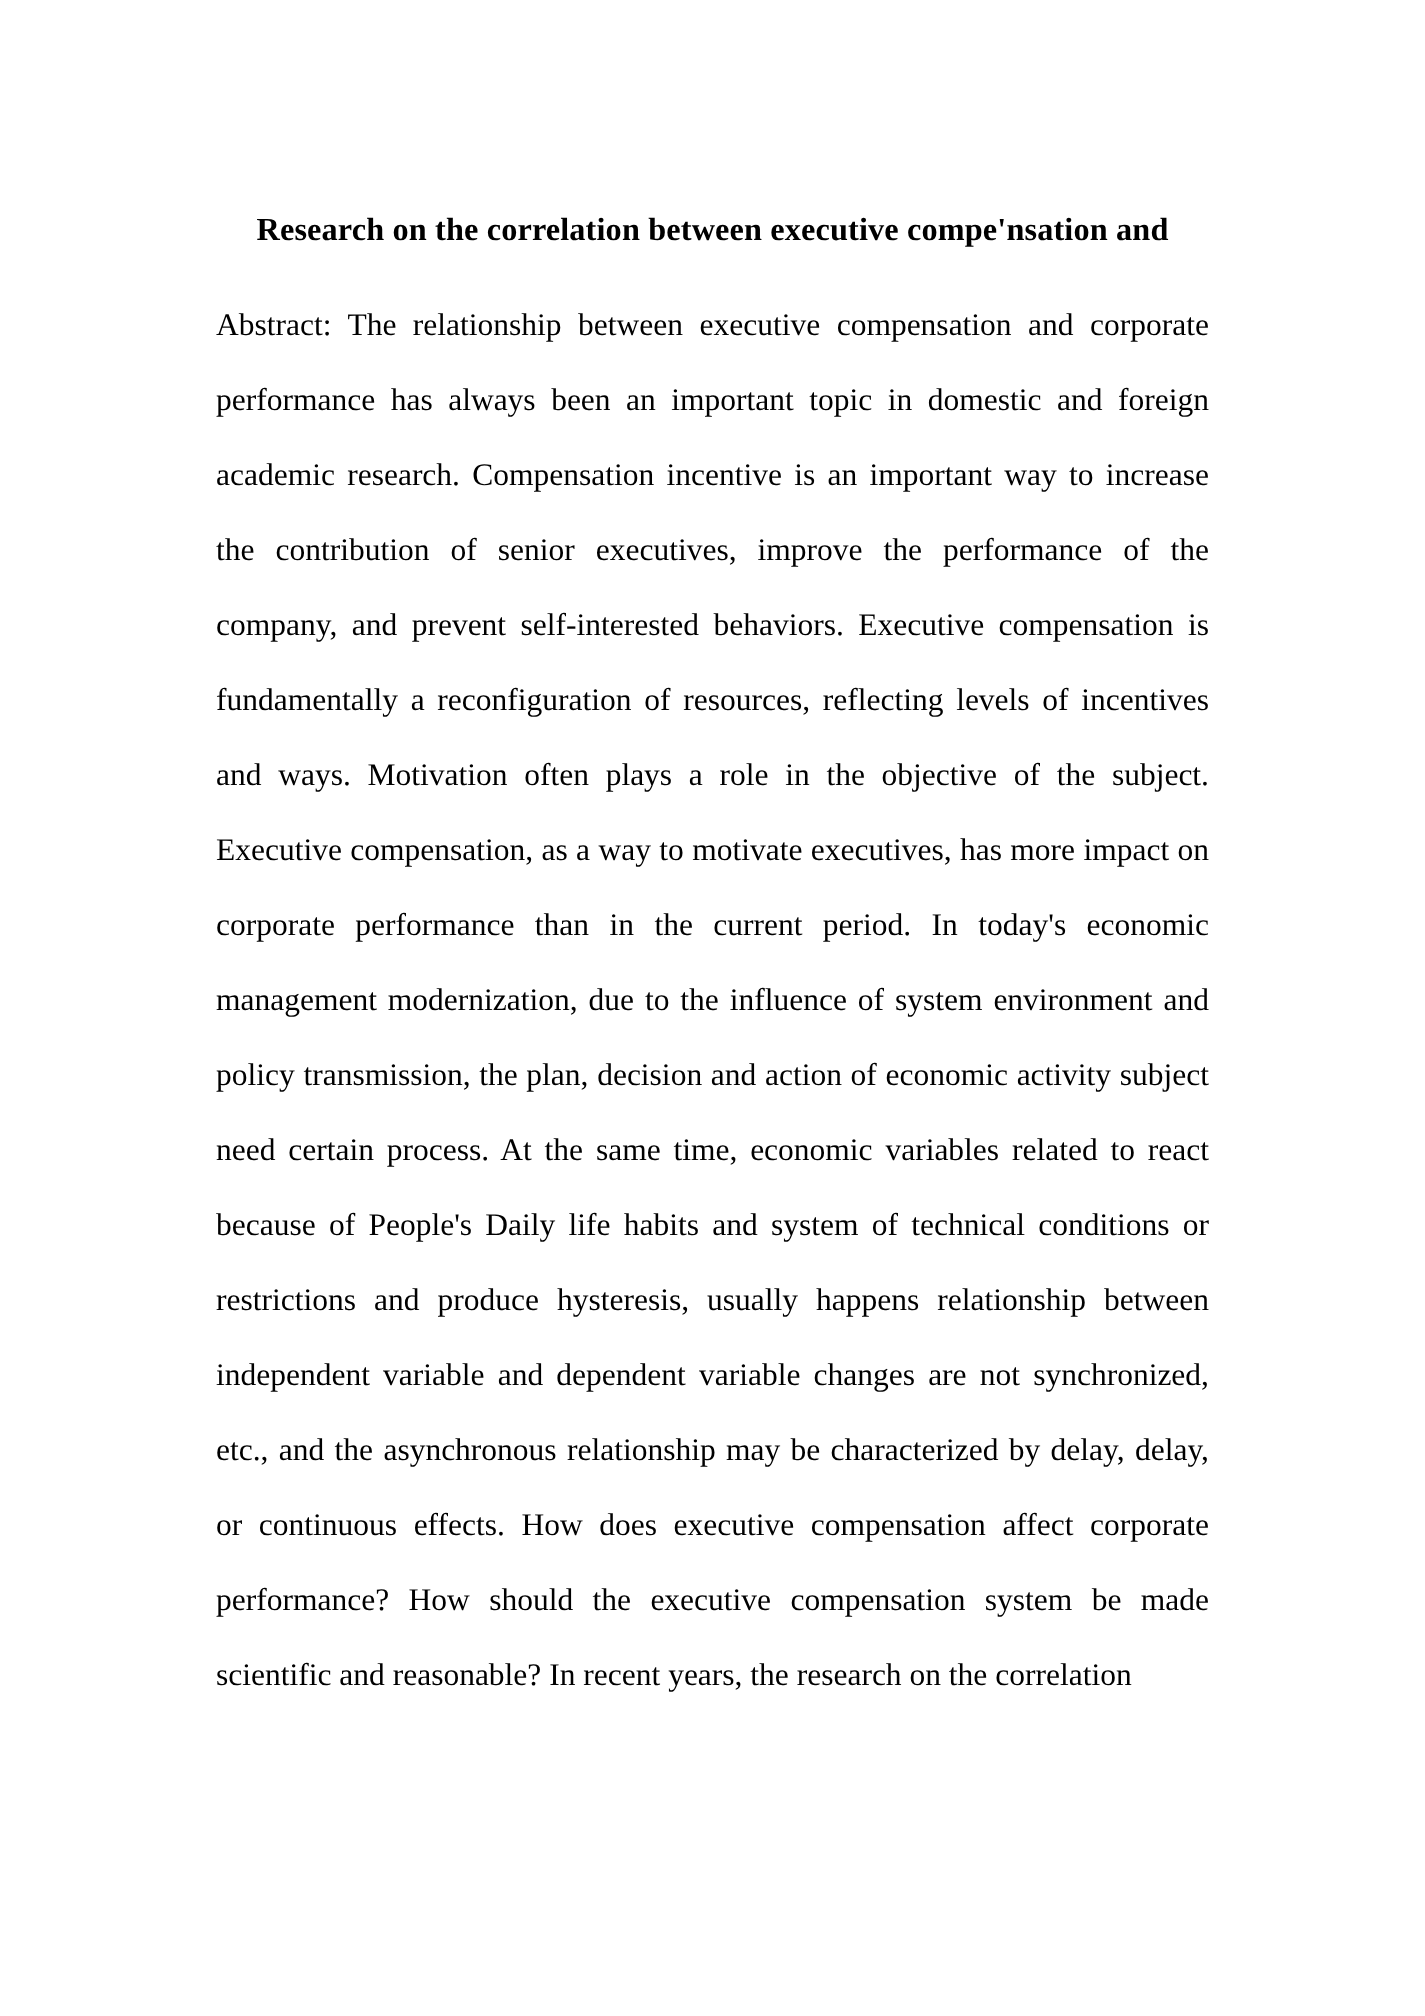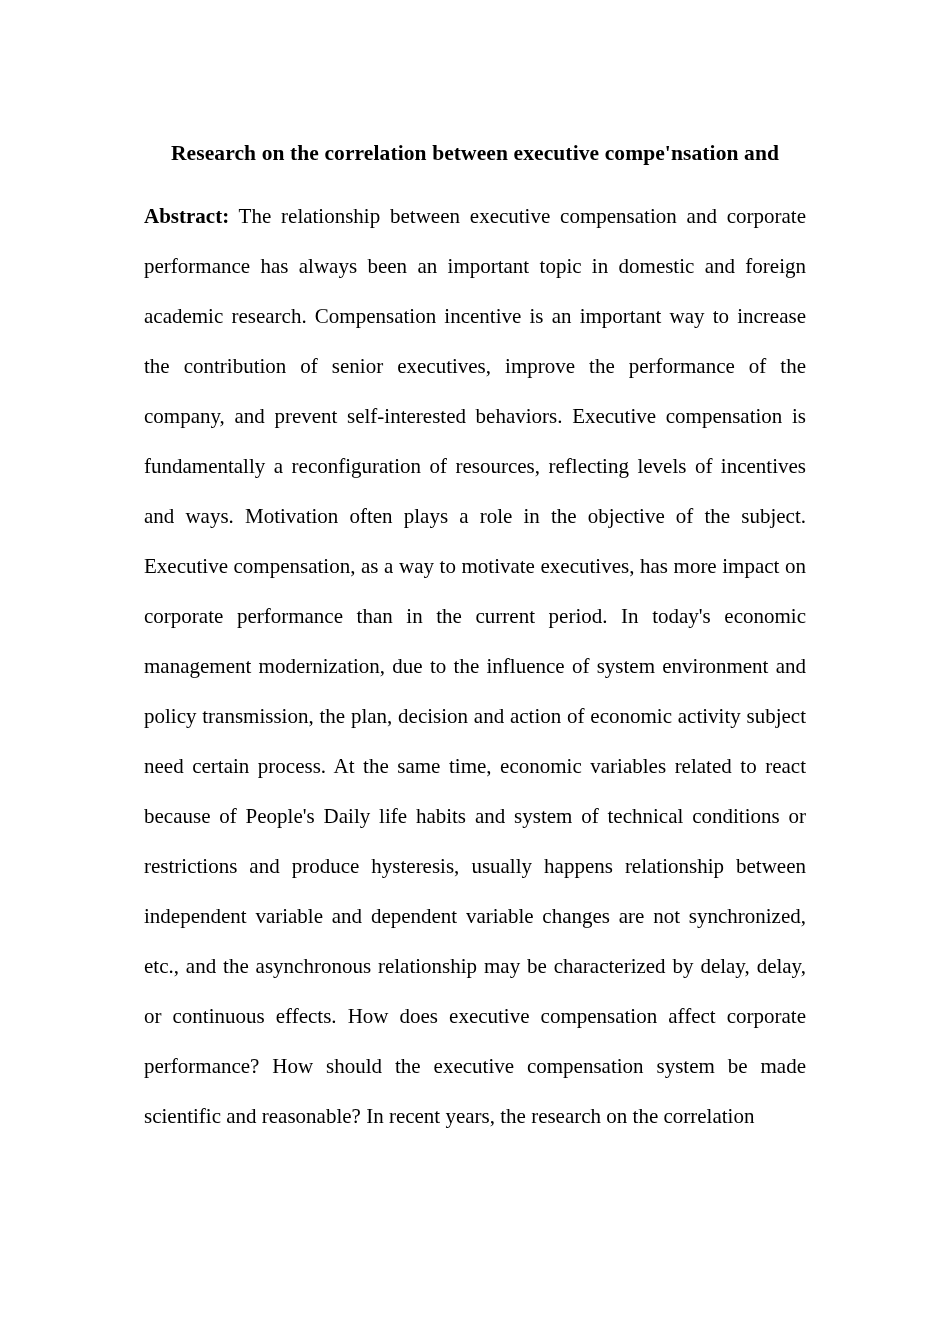--- a/index.html
+++ b/index.html
@@ -56,21 +56,21 @@
     font-size: 21px;
     line-height: 50px;
     text-align: justify;
     text-justify: inter-word;
     -webkit-hyphens: none;
     hyphens: none;
     word-spacing: 0px;
   }
 
   .abstract-label {
-    font-weight: bold;
+    font-weight: normal;
   }
 
   .abstract-text {
     font-weight: normal;
   }
 </style>
 </head>
 <body>
 
 <div class="page">

